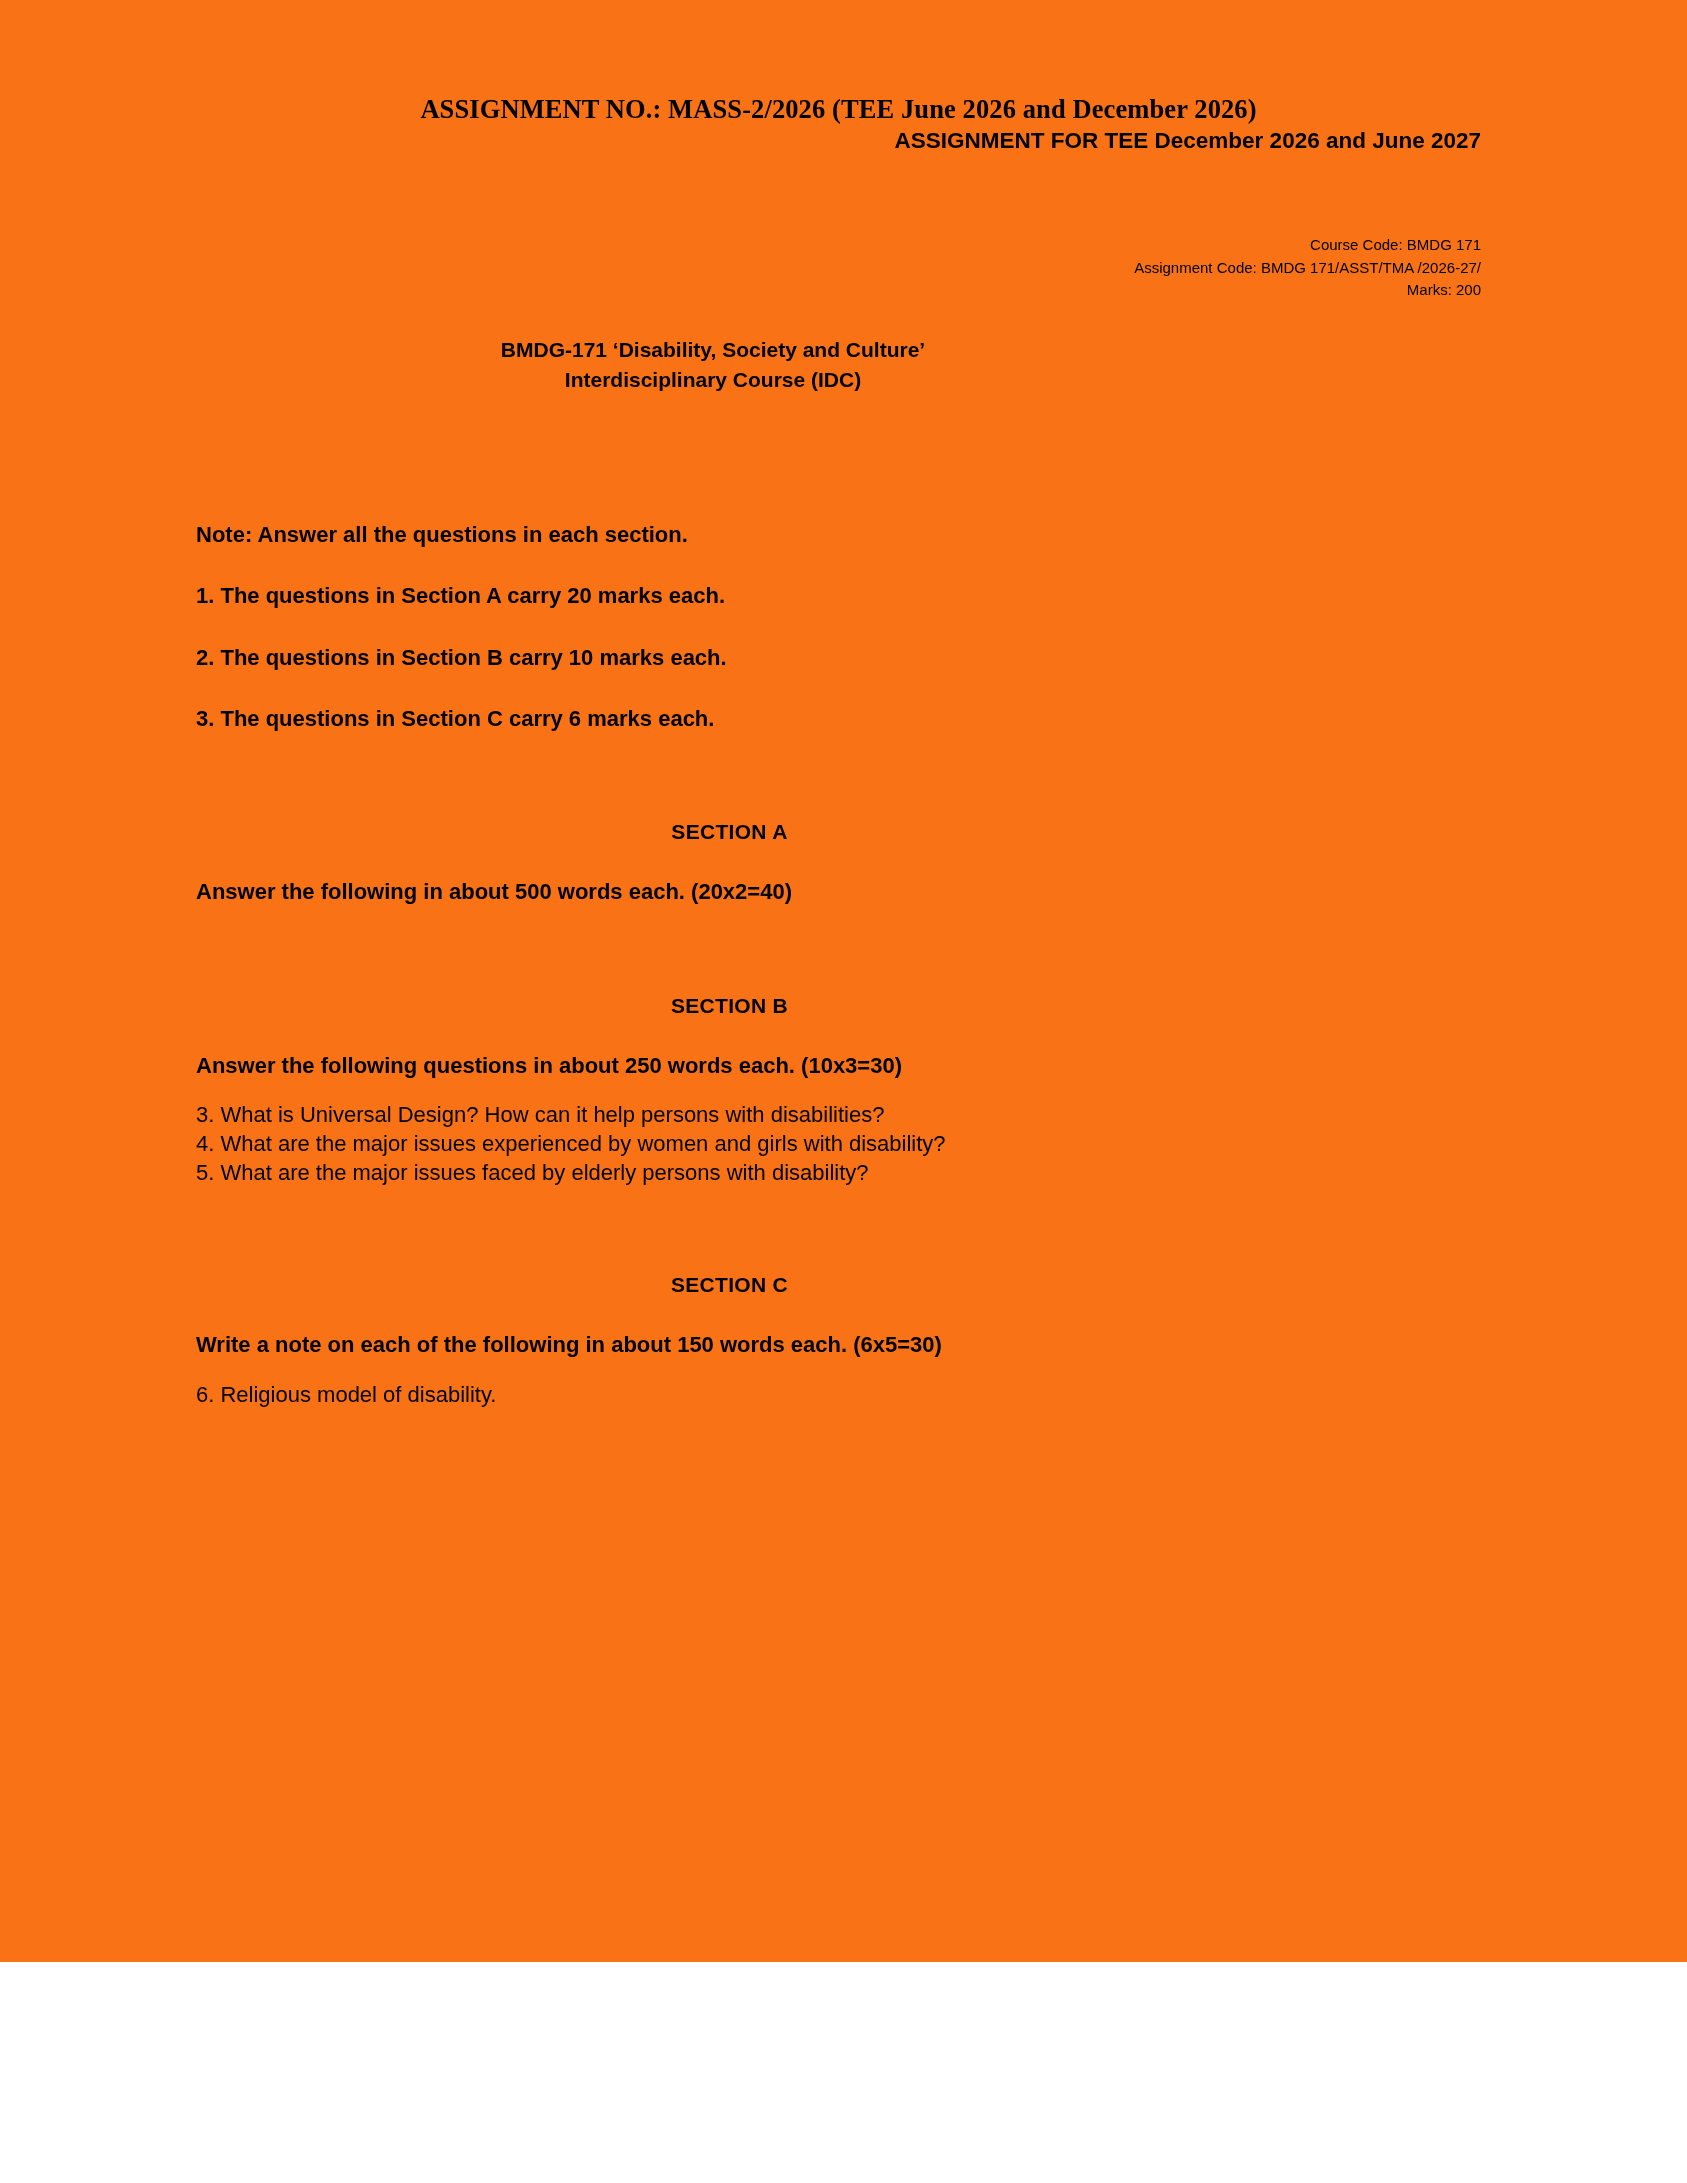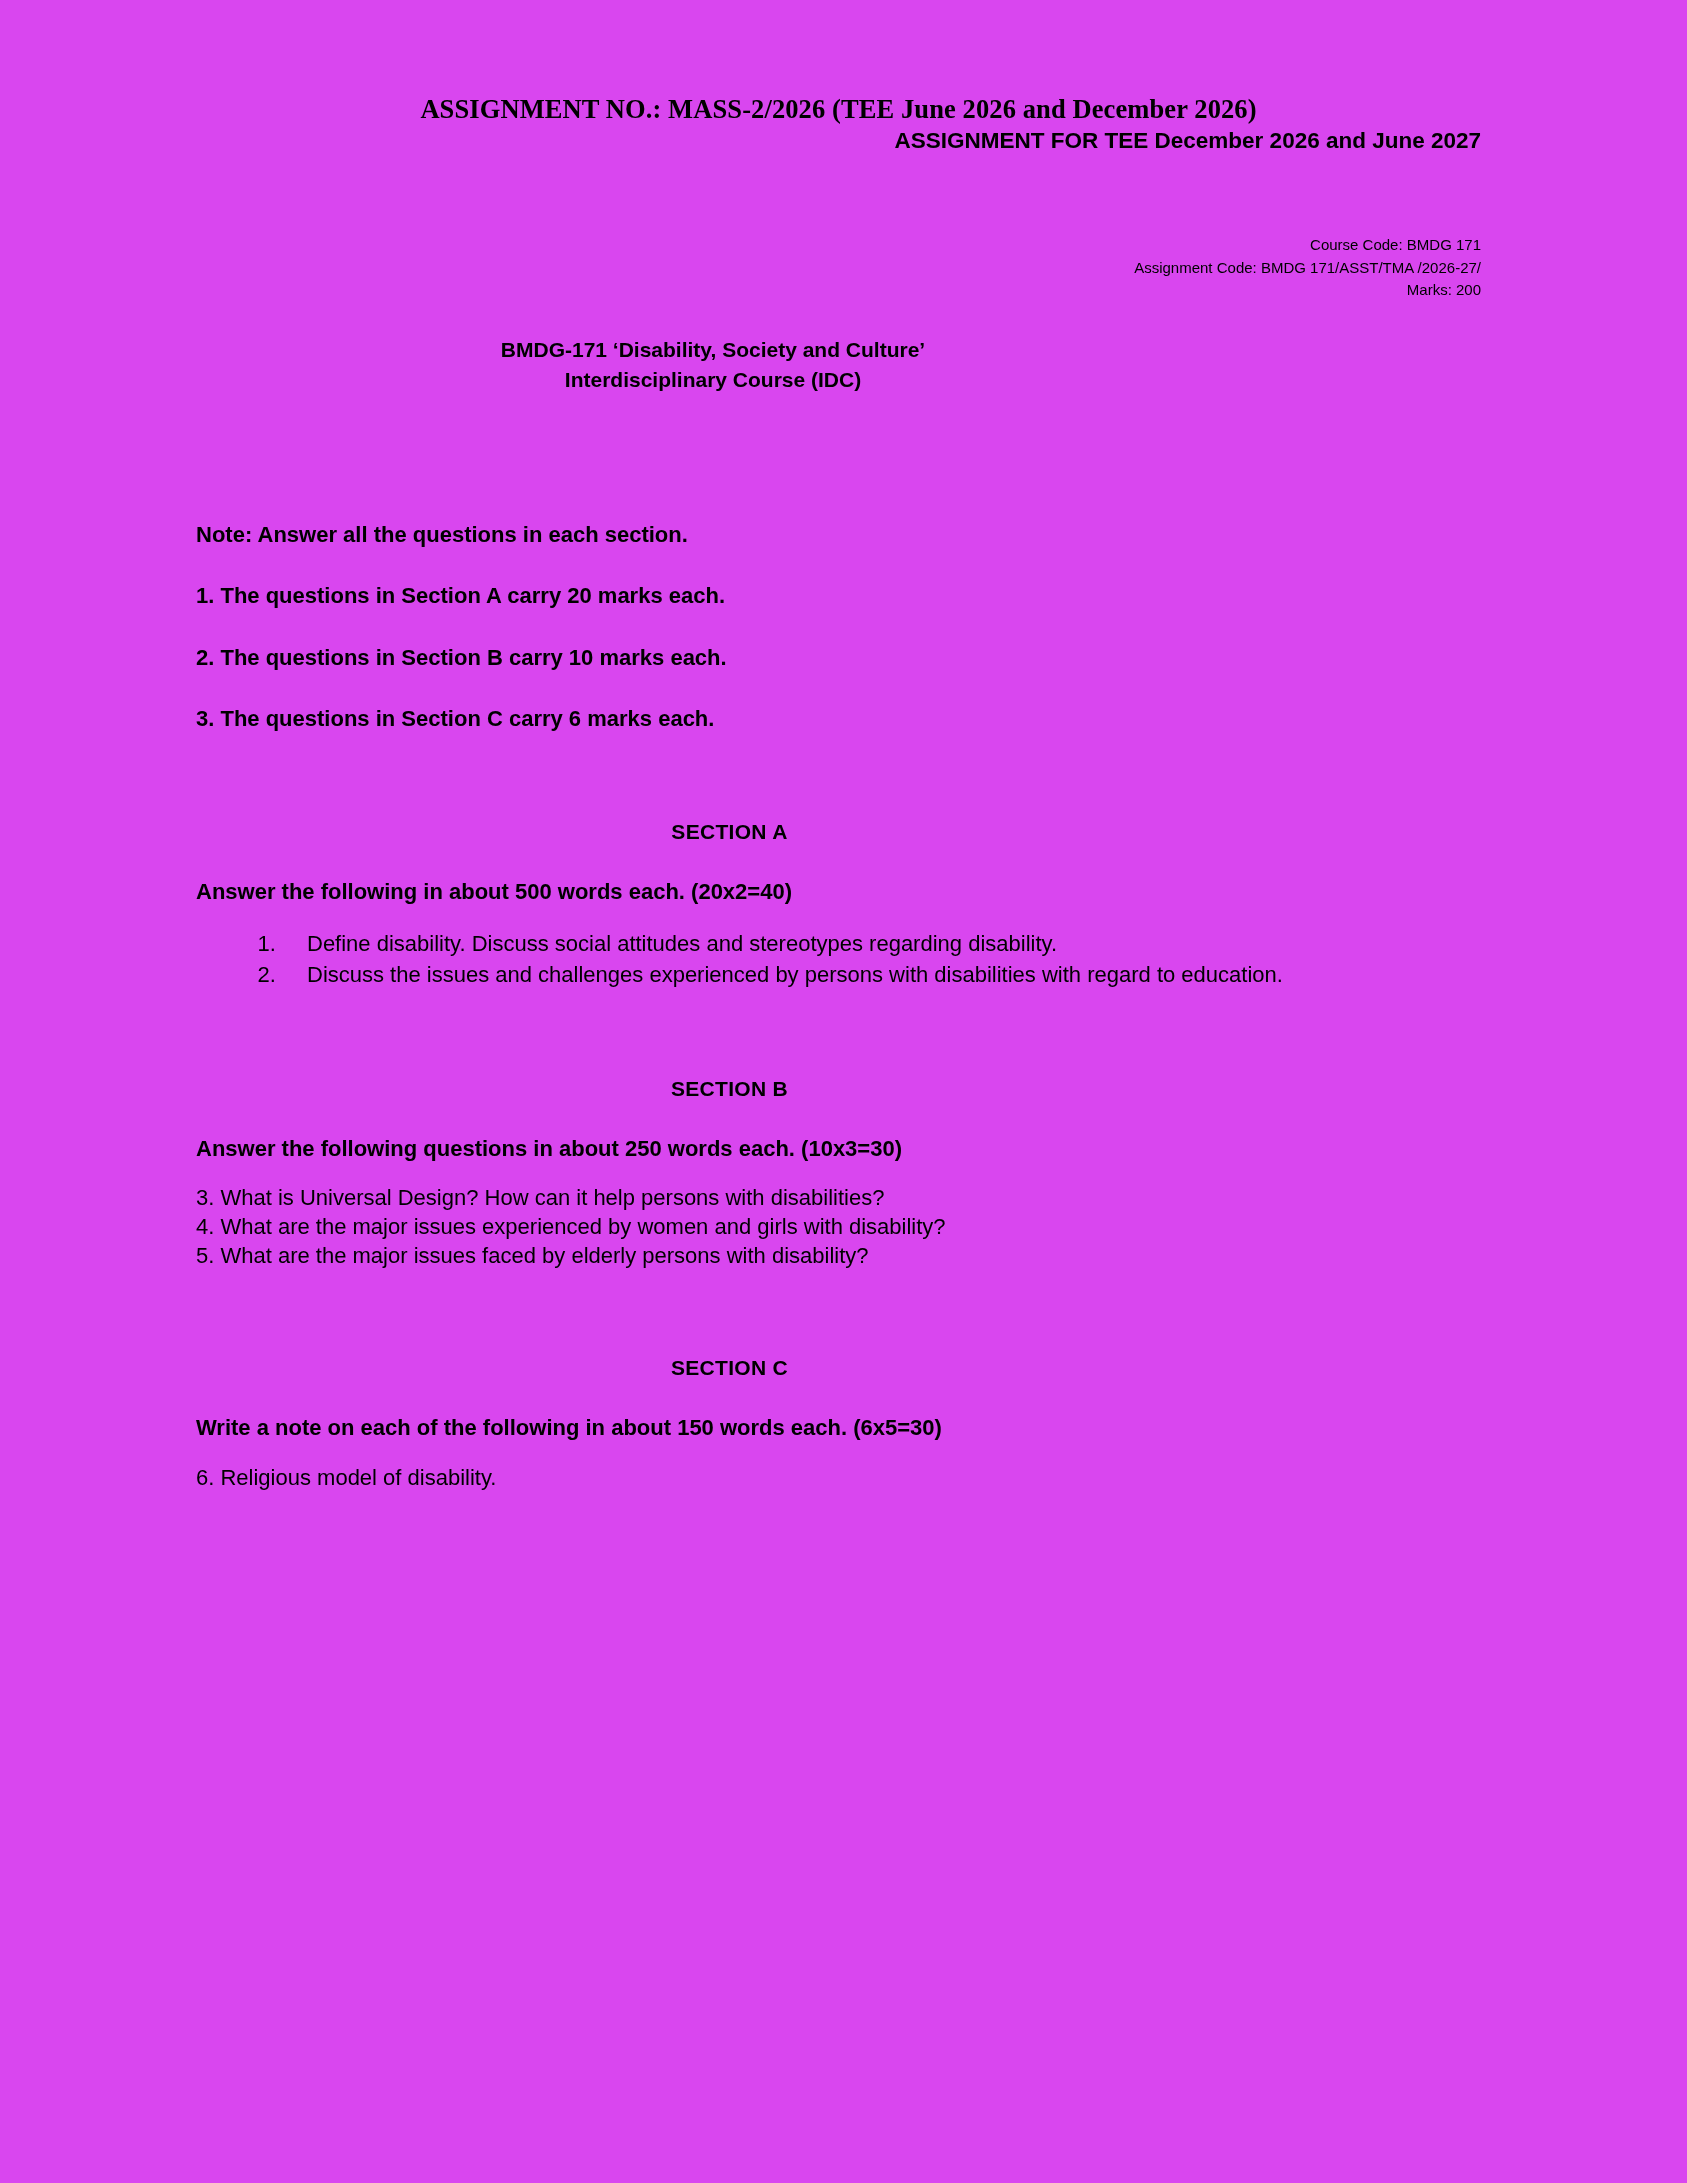--- a/index.html
+++ b/index.html
@@ -12,22 +12,22 @@
     width: 1687px;
     height: 2183px;
     font-family: "Liberation Sans", sans-serif;
     color: #000000;
     -webkit-font-smoothing: antialiased;
   }
 
   .page {
     position: relative;
     width: 1687px;
-    height: 2183px;
-    background: #d946ef;
+    height: 1962px;
+    background: #f97316;
     box-sizing: border-box;
     padding: 2px;
     overflow: hidden;
   }
 
   
   .content {
     position: absolute;
     left: 196px;
     top: 0;
@@ -157,28 +157,20 @@
     <div class="note">Note: Answer all the questions in each section.</div>
 
     <div class="instruction">1. The questions in Section A carry 20 marks each.</div>
     <div class="instruction">2. The questions in Section B carry 10 marks each.</div>
     <div class="instruction">3. The questions in Section C carry 6 marks each.</div>
 
     <div class="section-header sec-a-header">SECTION A</div>
 
     <div class="section-instruction">Answer the following in about 500 words each. (20x2=40)</div>
 
-    <ol class="qlist">
-      <li>
-        <span class="li-text">Define disability. Discuss social attitudes and stereotypes regarding disability.</span>
-      </li>
-      <li>
-        <span class="li-text">Discuss the issues and challenges experienced by persons with disabilities with regard to education.</span>
-      </li>
-    </ol>
 
     <div class="section-header sec-b-header">SECTION B</div>
 
     <div class="section-instruction">Answer the following questions in about 250 words each. (10x3=30)</div>
 
     <div class="qlines">
       <div class="qline">3. What is Universal Design? How can it help persons with disabilities?</div>
       <div class="qline">4. What are the major issues experienced by women and girls with disability?</div>
       <div class="qline">5. What are the major issues faced by elderly persons with disability?</div>
     </div>

